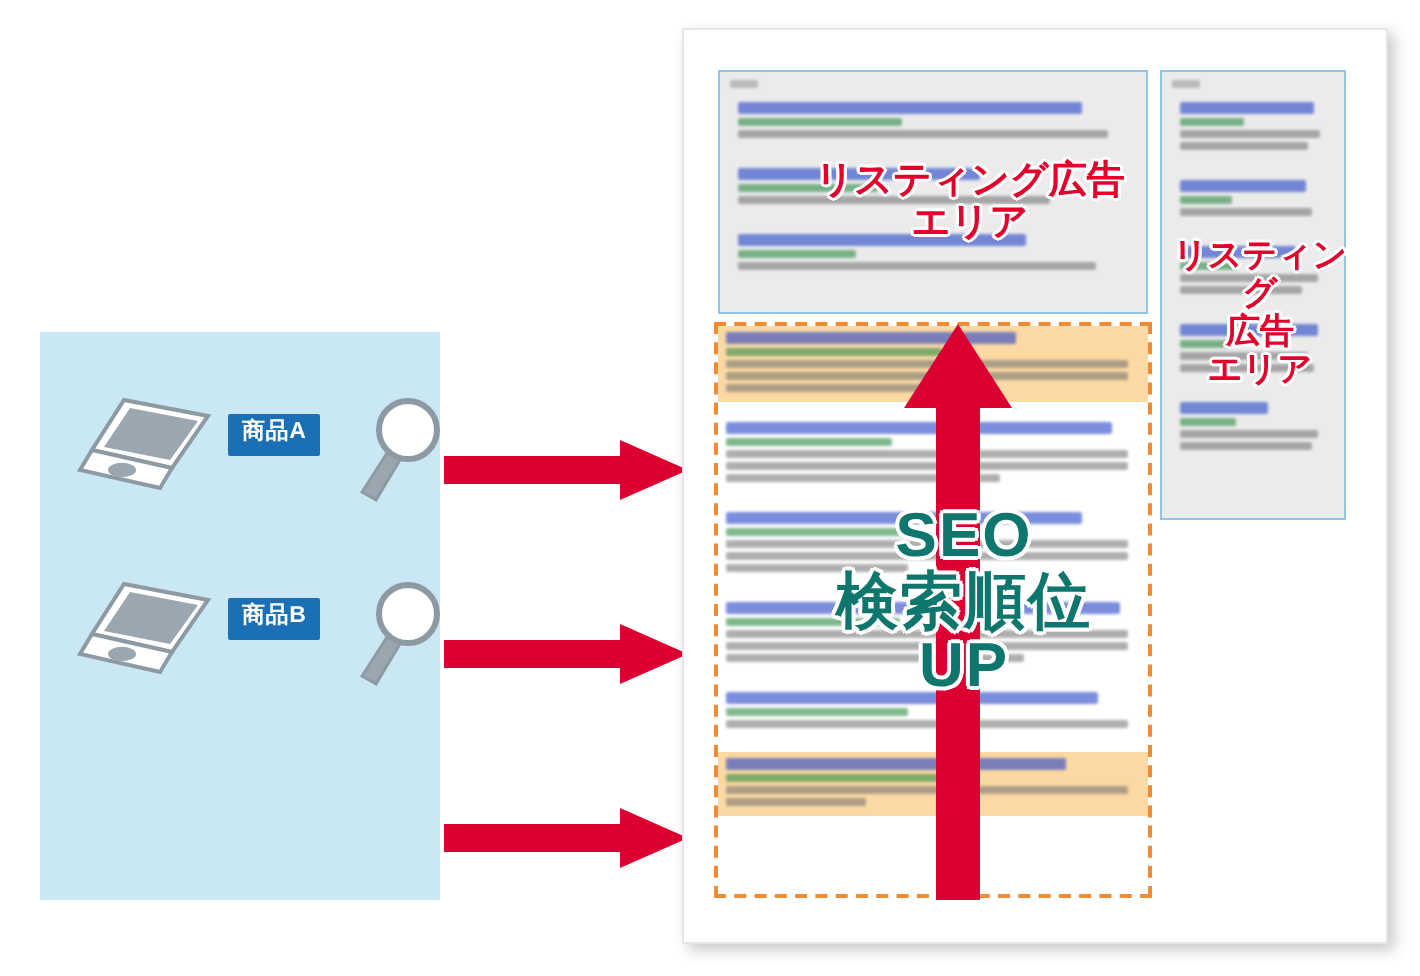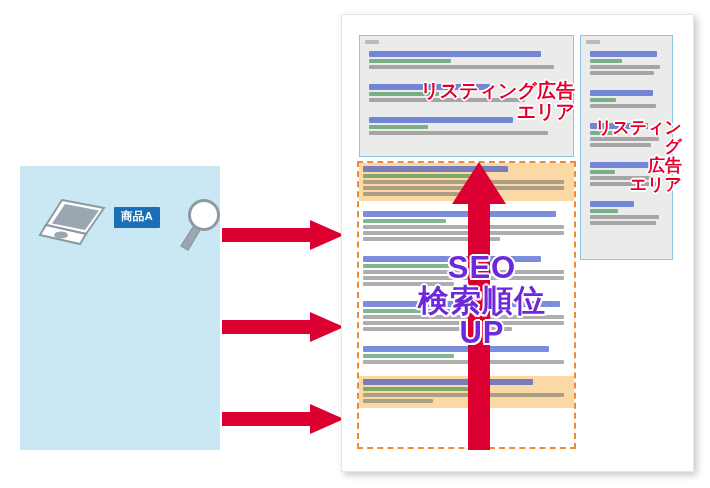--- a/index.html
+++ b/index.html
@@ -86,34 +86,34 @@
     background:#6d6d6d;opacity:.55;filter:blur(.7px);
   }
   .tiny{
     height:4px;width:14px;background:#8a8a8a;opacity:.5;
     filter:blur(.7px);margin-bottom:4px;border-radius:1px;
   }
 
   
   .lbl-red{
     position:absolute;color:#e3002b;font-weight:bold;
-    text-align:right;line-height:1.12;
+    text-align:center;line-height:1.12;
     text-shadow:
       1.6px 0 0 #fff,-1.6px 0 0 #fff,0 1.6px 0 #fff,0 -1.6px 0 #fff,
       1.2px 1.2px 0 #fff,-1.2px 1.2px 0 #fff,1.2px -1.2px 0 #fff,-1.2px -1.2px 0 #fff;
     white-space:pre-line;
   }
   .lbl-ads-main{left:395px;top:80px;width:180px;font-size:19px;}
   .lbl-ads-side{left:578px;top:118px;width:104px;font-size:17px;}
 
   
   .arrow-up{position:absolute;left:452px;top:162px;width:54px;height:288px;}
   .seo-text{
     position:absolute;left:382px;top:252px;width:200px;
-    color:#6d28d9;font-weight:bold;text-align:center;
+    color:#0f766e;font-weight:bold;text-align:center;
     font-size:31px;line-height:1.05;letter-spacing:1px;
     text-shadow:
       2px 0 0 #fff,-2px 0 0 #fff,0 2px 0 #fff,0 -2px 0 #fff,
       1.5px 1.5px 0 #fff,-1.5px 1.5px 0 #fff,1.5px -1.5px 0 #fff,-1.5px -1.5px 0 #fff;
     white-space:pre-line;
   }
 </style>
 </head>
 <body>
 
@@ -133,20 +133,37 @@
       </div>
       <div class="chip">商品A</div>
       <div class="magnifier">
         <svg viewBox="0 0 50 58" width="50" height="58">
           <circle cx="28" cy="19" r="14.5" fill="#ffffff" stroke="#8e9aa3" stroke-width="3"></circle>
           <path d="M17.5,30.5 L5,50 L12,54 L24,34 Z" fill="#9aa7b0" stroke="#8e9aa3" stroke-width="1.4"></path>
         </svg>
       </div>
     </div>
 
+    <div class="row row-b">
+      <div class="laptop">
+        <svg viewBox="0 0 74 62" width="74" height="62">
+          <polygon points="26,6 68,14 50,40 10,31" fill="#ffffff" stroke="#8e9aa3" stroke-width="2"></polygon>
+          <polygon points="29,10 63,16.5 49,36 16,29.5" fill="#9aa7b0"></polygon>
+          <polygon points="10,31 50,40 44,50 4,41" fill="#ffffff" stroke="#8e9aa3" stroke-width="2"></polygon>
+          <ellipse cx="25" cy="41" rx="7" ry="3.6" fill="#9aa7b0"></ellipse>
+        </svg>
+      </div>
+      <div class="chip">商品B</div>
+      <div class="magnifier">
+        <svg viewBox="0 0 50 58" width="50" height="58">
+          <circle cx="28" cy="19" r="14.5" fill="#ffffff" stroke="#8e9aa3" stroke-width="3"></circle>
+          <path d="M17.5,30.5 L5,50 L12,54 L24,34 Z" fill="#9aa7b0" stroke="#8e9aa3" stroke-width="1.4"></path>
+        </svg>
+      </div>
+    </div>
 
   </div>
 
   <div class="arrow-h ah1">
     <svg viewBox="0 0 122 34" width="122" height="34">
       <polygon points="0,10 88,10 88,2 122,17 88,32 88,24 0,24" fill="#dc0032"></polygon>
     </svg>
   </div>
   <div class="arrow-h ah2">
     <svg viewBox="0 0 122 34" width="122" height="34">

